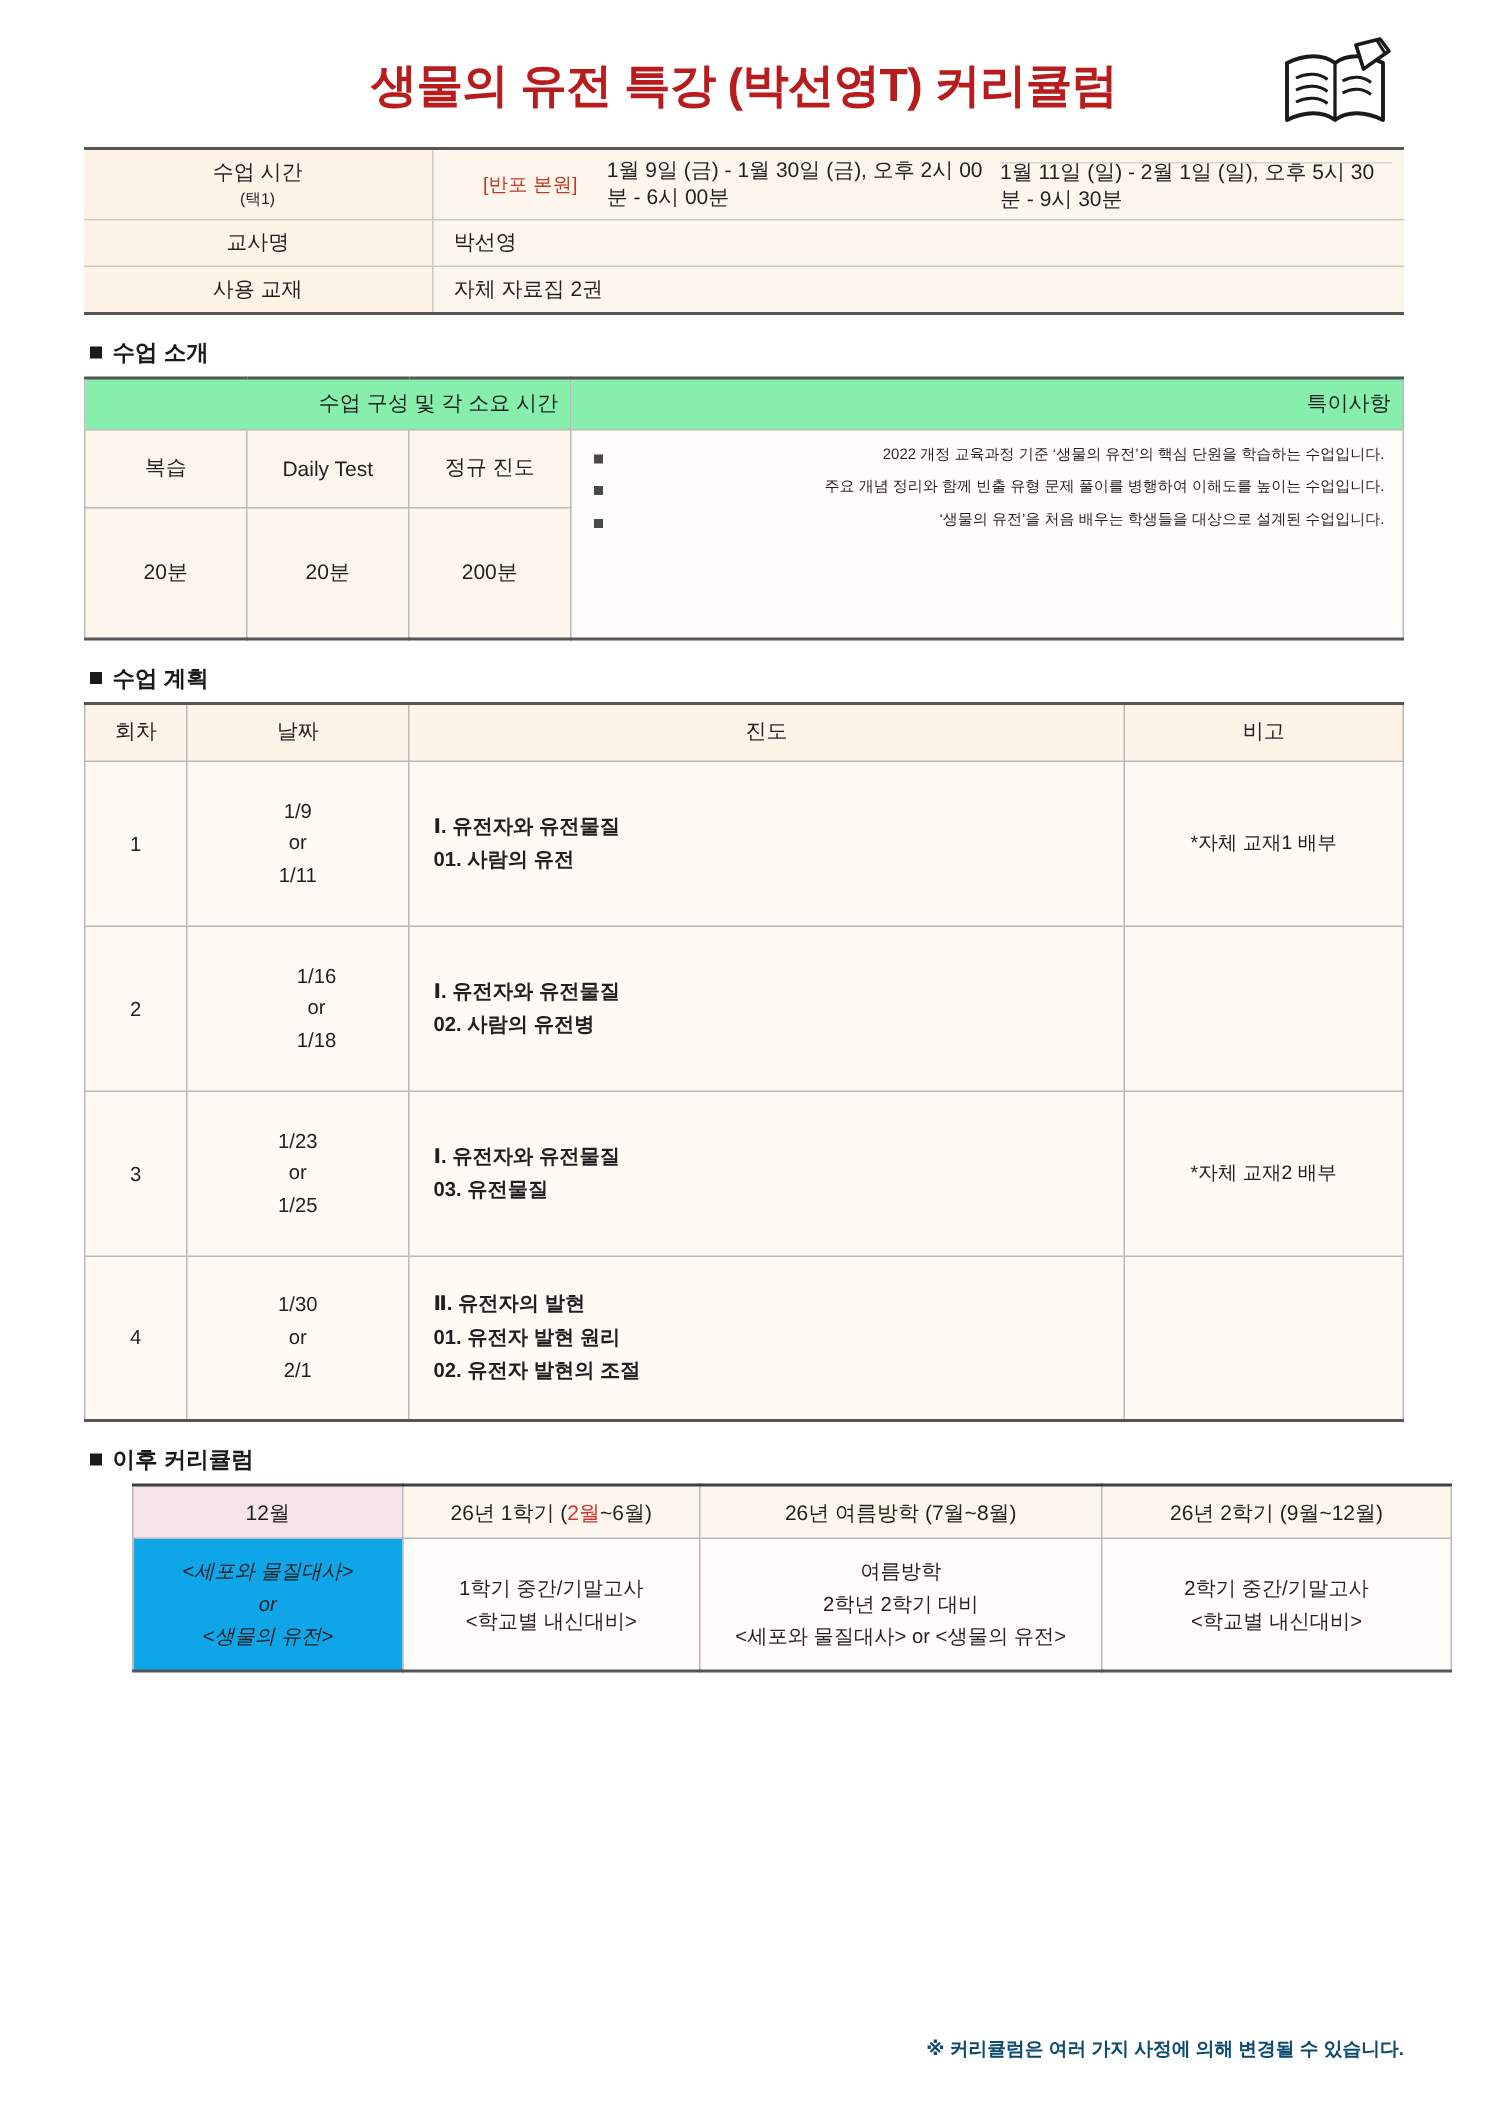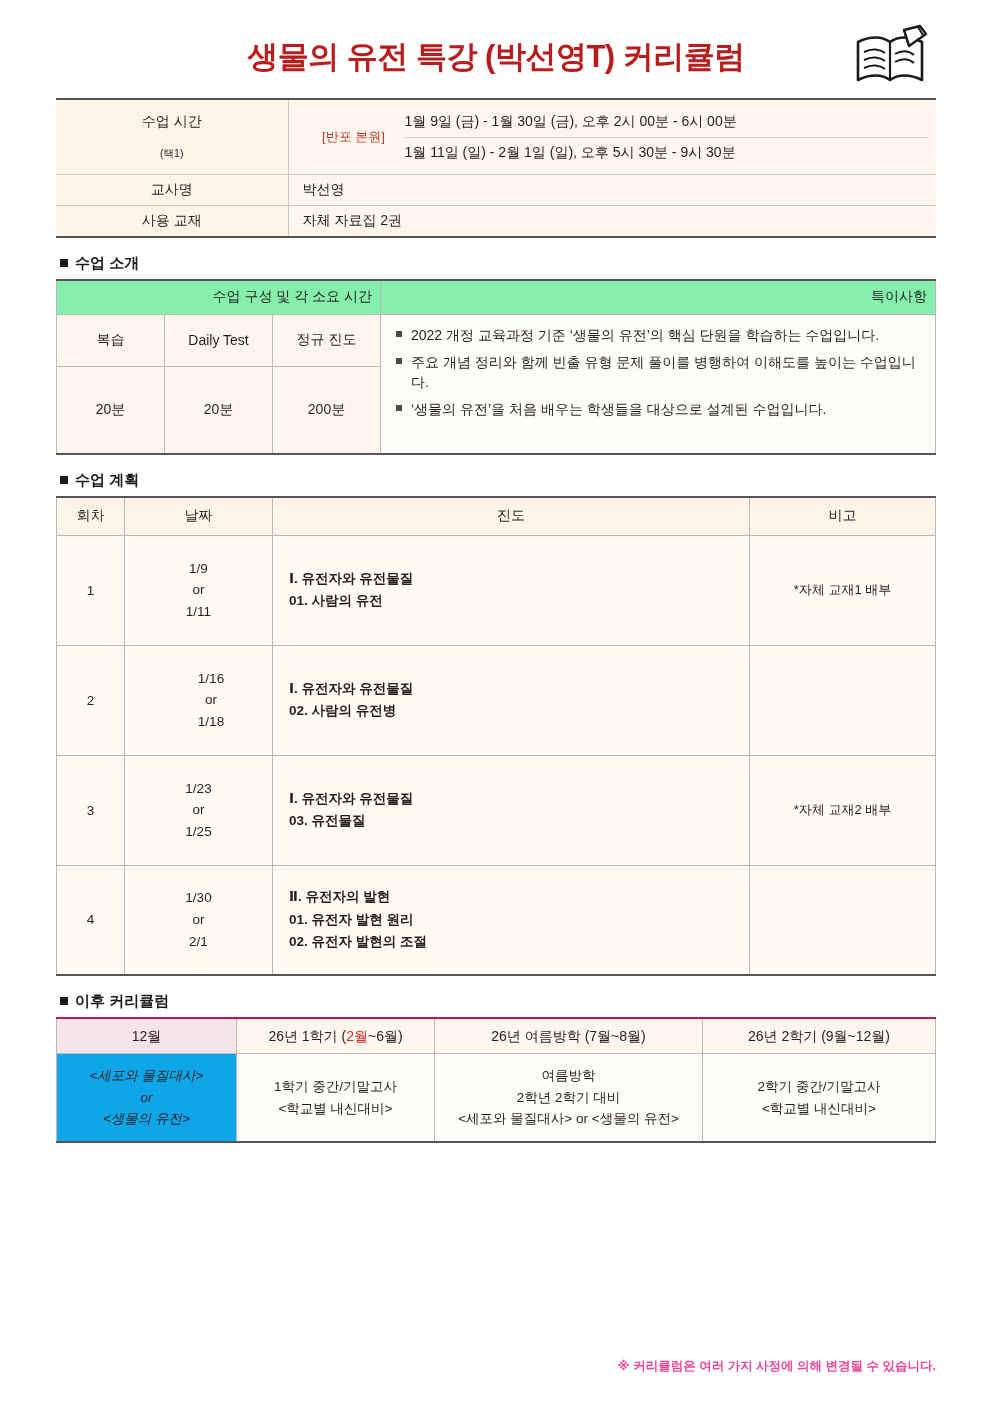--- a/index.html
+++ b/index.html
@@ -72,41 +72,41 @@
   .info-table td.label {
     background: #fdf3e7;
     width: 232px;
     text-align: center;
     font-size: 14px;
     border-right: 1px solid #c9c9c9;
   }
   .info-table td.label .sub {
     display: block;
     font-size: 10.5px;
-    margin-top: 16px;
+    margin-top: 2px;
   }
   .info-table td.value {
     background: #fdf6ed;
     padding-left: 14px;
     font-size: 14px;
   }
   .branch {
     color: #c0392b;
     font-size: 13px;
     white-space: nowrap;
     display: inline-block;
     width: 102px;
     text-align: center;
     vertical-align: middle;
   }
   .slotline {
     display: flex;
     align-items: center;
   }
-  .time-rows { display: flex; flex-direction: column; }
+  .time-rows { display: flex; flex-direction: row; }
   .time-rows .row {
     height: 31px;
     display: flex;
     align-items: center;
     font-size: 14px;
   }
   .time-rows .row + .row { border-top: 1px solid #d8d2c8; }
 
   
   .section-head {
@@ -154,22 +154,23 @@
   .intro-table td.notes {
     background: #fffdfa;
     padding: 10px 12px 10px 14px;
     vertical-align: top;
   }
   .notes ul { margin: 0; padding: 0; list-style: none; }
   .notes li {
     position: relative;
     padding-left: 16px;
     margin-bottom: 7px;
-    font-size: 14px;
+    font-size: 10px;
     line-height: 1.45;
+    text-align: right;
   }
   .notes li:last-child { margin-bottom: 0; }
   .notes li::before {
     content: "";
     position: absolute;
     left: 1px;
     top: 6px;
     width: 6px;
     height: 6px;
     background: #4a4a4a;
@@ -209,22 +210,23 @@
   }
   .plan-table td.c-note {
     width: 186px;
     text-align: center;
     font-size: 13px;
   }
   .plan-table tbody tr { height: 110px; }
 
   
   .future-table {
-    border-top: 2px solid #be185d;
+    border-top: 2px solid #404040;
     border-bottom: 2px solid #555;
+    margin-left: 32px;
   }
   .future-table td {
     border-color: #b9b9b9;
     text-align: center;
     font-size: 13.5px;
     line-height: 1.6;
   }
   .future-table td.f-head {
     height: 32px;
     font-size: 14px;
@@ -235,21 +237,21 @@
   .future-table td.n-body { background: #fffdf9; height: 88px; }
   .accent-red { color: #d0312d; }
 
   
   .footnote {
     position: absolute;
     right: 56px;
     bottom: 28px;
     font-size: 12.5px;
     font-weight: bold;
-    color: #ec4899;
+    color: #0c4a6e;
   }
 </style>
 </head>
 <body>
 
 <div class="page">
 
   <div class="header">
     <div class="header-title">생물의 유전 특강 (박선영T) 커리큘럼</div>
     <div class="header-icon">

